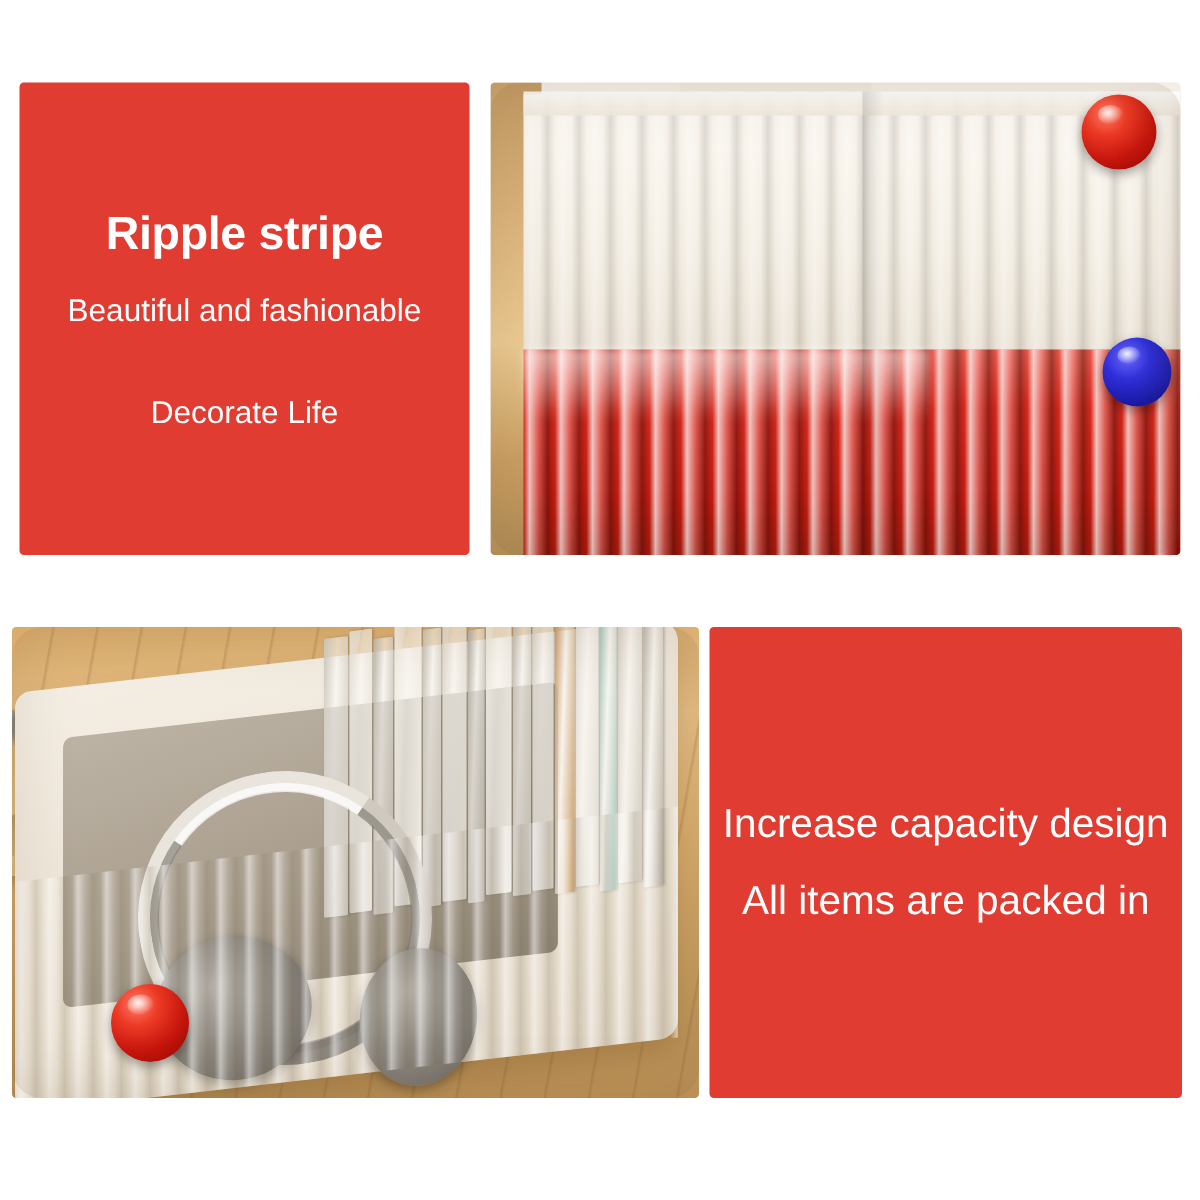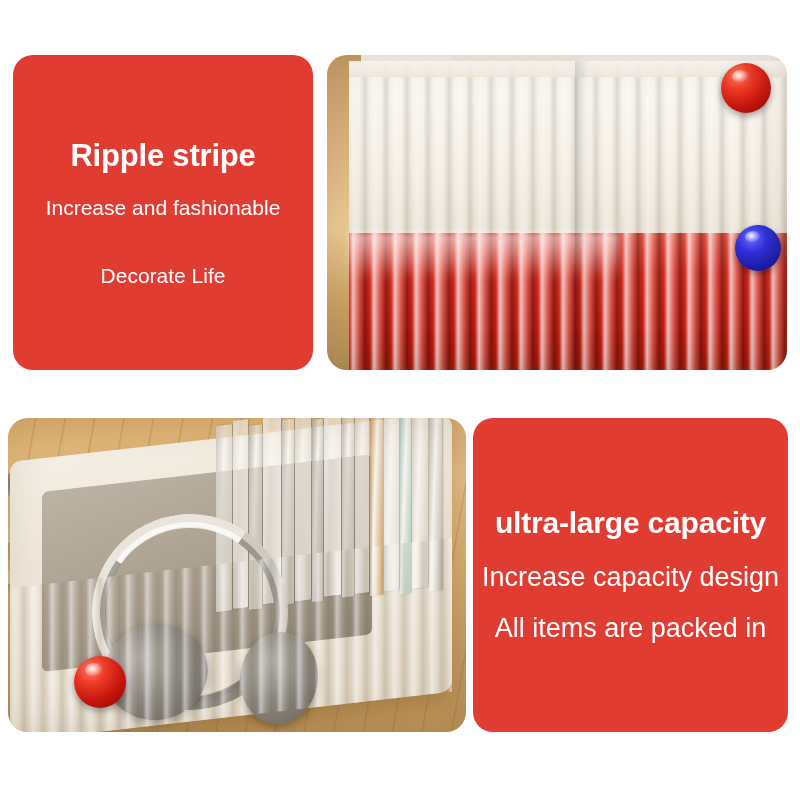--- a/index.html
+++ b/index.html
@@ -7,21 +7,21 @@
   body{
     width:800px;height:800px;
     background:#ffffff;
     font-family:"Liberation Sans", sans-serif;
     overflow:hidden;
     position:relative;
   }
   #stage{position:relative;width:800px;height:800px;background:#fff;}
 
   
-  .panel{position:absolute;overflow:hidden;border-radius:20px;}
+  .panel{position:absolute;overflow:hidden;border-radius:3px;}
 
   
   .text-panel{
     display:flex;flex-direction:column;
     align-items:center;justify-content:center;
     color:#ffffff;text-align:center;
     box-sizing:border-box;
   }
   .tp-title{
     font-weight:bold;
@@ -236,21 +236,21 @@
     border-radius:20px;
   }
 </style>
 </head>
 <body>
 
 <div id="stage">
 
   <div class="panel text-panel" id="panel-ripple" style="background: rgb(224, 60, 50);">
     <div class="tp-title">Ripple stripe</div>
-    <div class="tp-sub">Increase and fashionable</div>
+    <div class="tp-sub">Beautiful and fashionable</div>
     <div class="tp-sub">Decorate Life</div>
   </div>
 
   <div class="panel" id="photo-ripple">
     <div class="ph">
       <div class="p1-wall"></div>
       <div class="p1-wood"></div>
       <div class="p1-notch"></div>
 
       <div class="p1-body-top">
@@ -310,18 +310,17 @@
 
       <div class="p2-ribs"></div>
 
       <div class="knob knob-red" id="knob-p2-red"></div>
 
       <div class="photo-vignette"></div>
     </div>
   </div>
 
   <div class="panel text-panel" id="panel-capacity" style="background: rgb(224, 60, 50);">
-    <div class="tp-title">ultra-large capacity</div>
     <div class="tp-sub">Increase capacity design</div>
     <div class="tp-sub">All items are packed in</div>
   </div>
 
 </div>
 
 </body></html>

